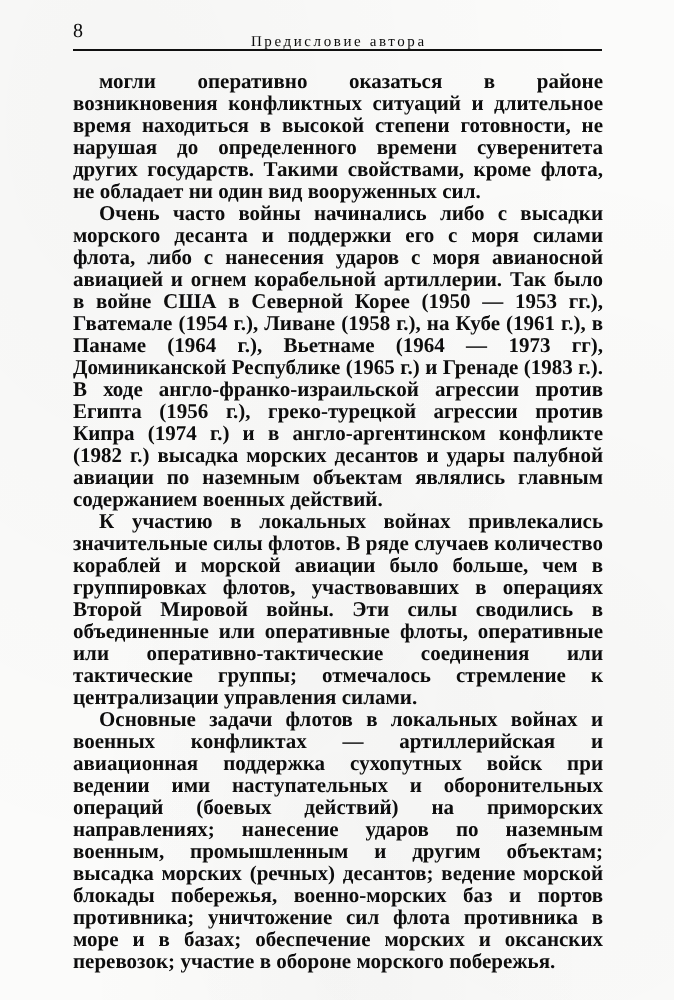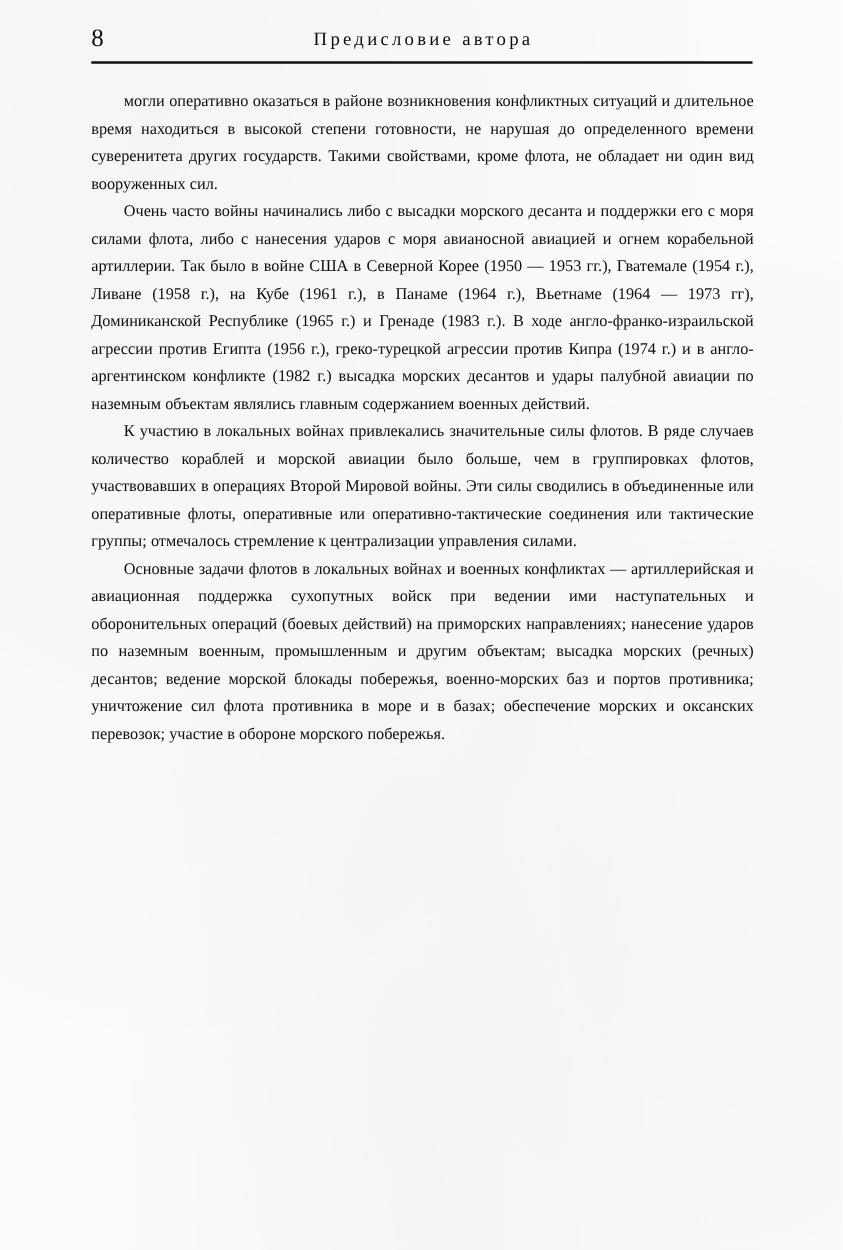--- a/index.html
+++ b/index.html
@@ -40,21 +40,21 @@
     top: 0;
     font-size: 20px;
     line-height: 26px;
     font-weight: 400;
     letter-spacing: 0;
   }
 
   .runhead-title {
     position: absolute;
     left: 0;
-    top: 1px;
+    top: 11px;
     width: 529px;
     text-align: center;
     font-size: 15px;
     line-height: 26px;
     letter-spacing: 2.6px;
     text-indent: 2.6px;
     font-weight: 400;
   }
 
   .runhead-rule {
@@ -69,27 +69,28 @@
   
   .textblock {
     position: absolute;
     left: 73px;
     top: 70px;
     width: 530px;
   }
 
   .para {
     margin: 0;
-    font-size: 13px;
+    font-size: 21px;
     line-height: 22.0px;
     text-align: justify;
     text-justify: inter-word;
     text-indent: 26px;
     hyphens: none;
     word-spacing: 0.1px;
+    font-weight: bold;
   }
 
   
   .para, .folio, .runhead-title {
     -webkit-font-smoothing: none;
     text-rendering: geometricPrecision;
   }
 </style>
 </head>
 <body>

